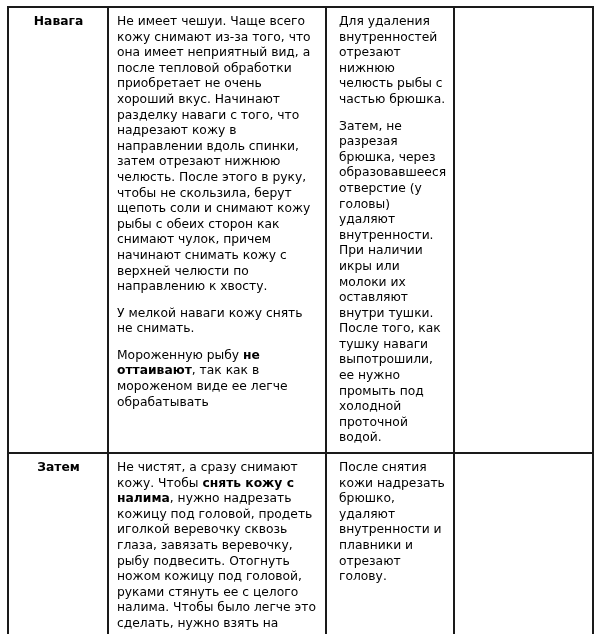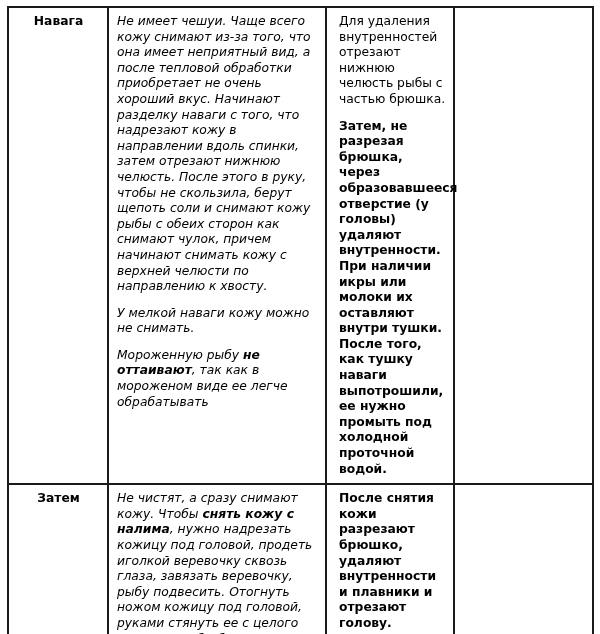--- a/index.html
+++ b/index.html
@@ -43,31 +43,29 @@
   col.c-extra { width: 139px; }
 
   td.name-cell {
     text-align: center;
     font-weight: bold;
     padding-top: 6px;
     font-size: 12.4px;
   }
   td.body-cell p {
     margin: 0 0 11px 0;
-    font-style: italic;
   }
   td.body-cell p:last-child {
     margin-bottom: 0;
   }
   td.gut-cell p {
     margin: 0 0 11px 4px;
   }
   td.gut-cell p:last-child {
     margin-bottom: 0;
-    font-weight: bold;
   }
   td.extra-cell {
     
   }
   .row-navaga td { height: 402px; }
   .row-nalim  td { height: 218px; }
   b { font-weight: bold; }
 </style>
 </head>
 <body>
@@ -80,36 +78,36 @@
       <col class="c-gut">
       <col class="c-extra">
     </colgroup>
     <tbody>
       <tr class="row-navaga">
         <td class="name-cell">
           <span>Навага</span>
         </td>
         <td class="body-cell">
             <p>Не имеет чешуи. Чаще всего кожу снимают из-за того, что она имеет неприятный вид, а после тепловой обработки приобретает не очень хороший вкус. Начинают разделку наваги с того, что надрезают кожу в направлении вдоль спинки, затем отрезают нижнюю челюсть. После этого в руку, чтобы не скользила, берут щепоть соли и снимают кожу рыбы с обеих сторон как снимают чулок, причем начинают снимать кожу с верхней челюсти по направлению к хвосту.</p>
-            <p>У мелкой наваги кожу можно не снимать.</p>
+            <p>У мелкой наваги кожу снять не снимать.</p>
             <p>Мороженную рыбу <b>не оттаивают</b>, так как в мороженом виде ее легче обрабатывать</p>
           </td>
         <td class="gut-cell">
             <p>Для удаления внутренностей отрезают нижнюю челюсть рыбы с частью брюшка.</p>
             <p>Затем, не разрезая брюшка, через образовавшееся отверстие (у головы) удаляют внутренности. При наличии икры или молоки их оставляют внутри тушки. После того, как тушку наваги выпотрошили, ее нужно промыть под холодной проточной водой.</p>
           </td>
         <td class="extra-cell"></td>
       </tr>
       <tr class="row-nalim">
         <td class="name-cell">
           <span>Затем</span>
         </td>
         <td class="body-cell">
             <p>Не чистят, а сразу снимают кожу. Чтобы <b>снять кожу с налима</b>, нужно надрезать кожицу под головой, продеть иголкой веревочку сквозь глаза, завязать веревочку, рыбу подвесить. Отогнуть ножом  кожицу под головой, руками стянуть ее с целого налима. Чтобы было легче это сделать, нужно взять на пальцы щепотку соли.</p>
           </td>
         <td class="gut-cell">
-            <p>После снятия кожи разрезают брюшко, удаляют внутренности и плавники и отрезают голову.</p>
+            <p>После снятия кожи надрезать брюшко, удаляют внутренности и плавники и отрезают голову.</p>
           </td>
         <td class="extra-cell"></td>
       </tr>
     </tbody>
   </table>
 </div>
 
 </body></html>

